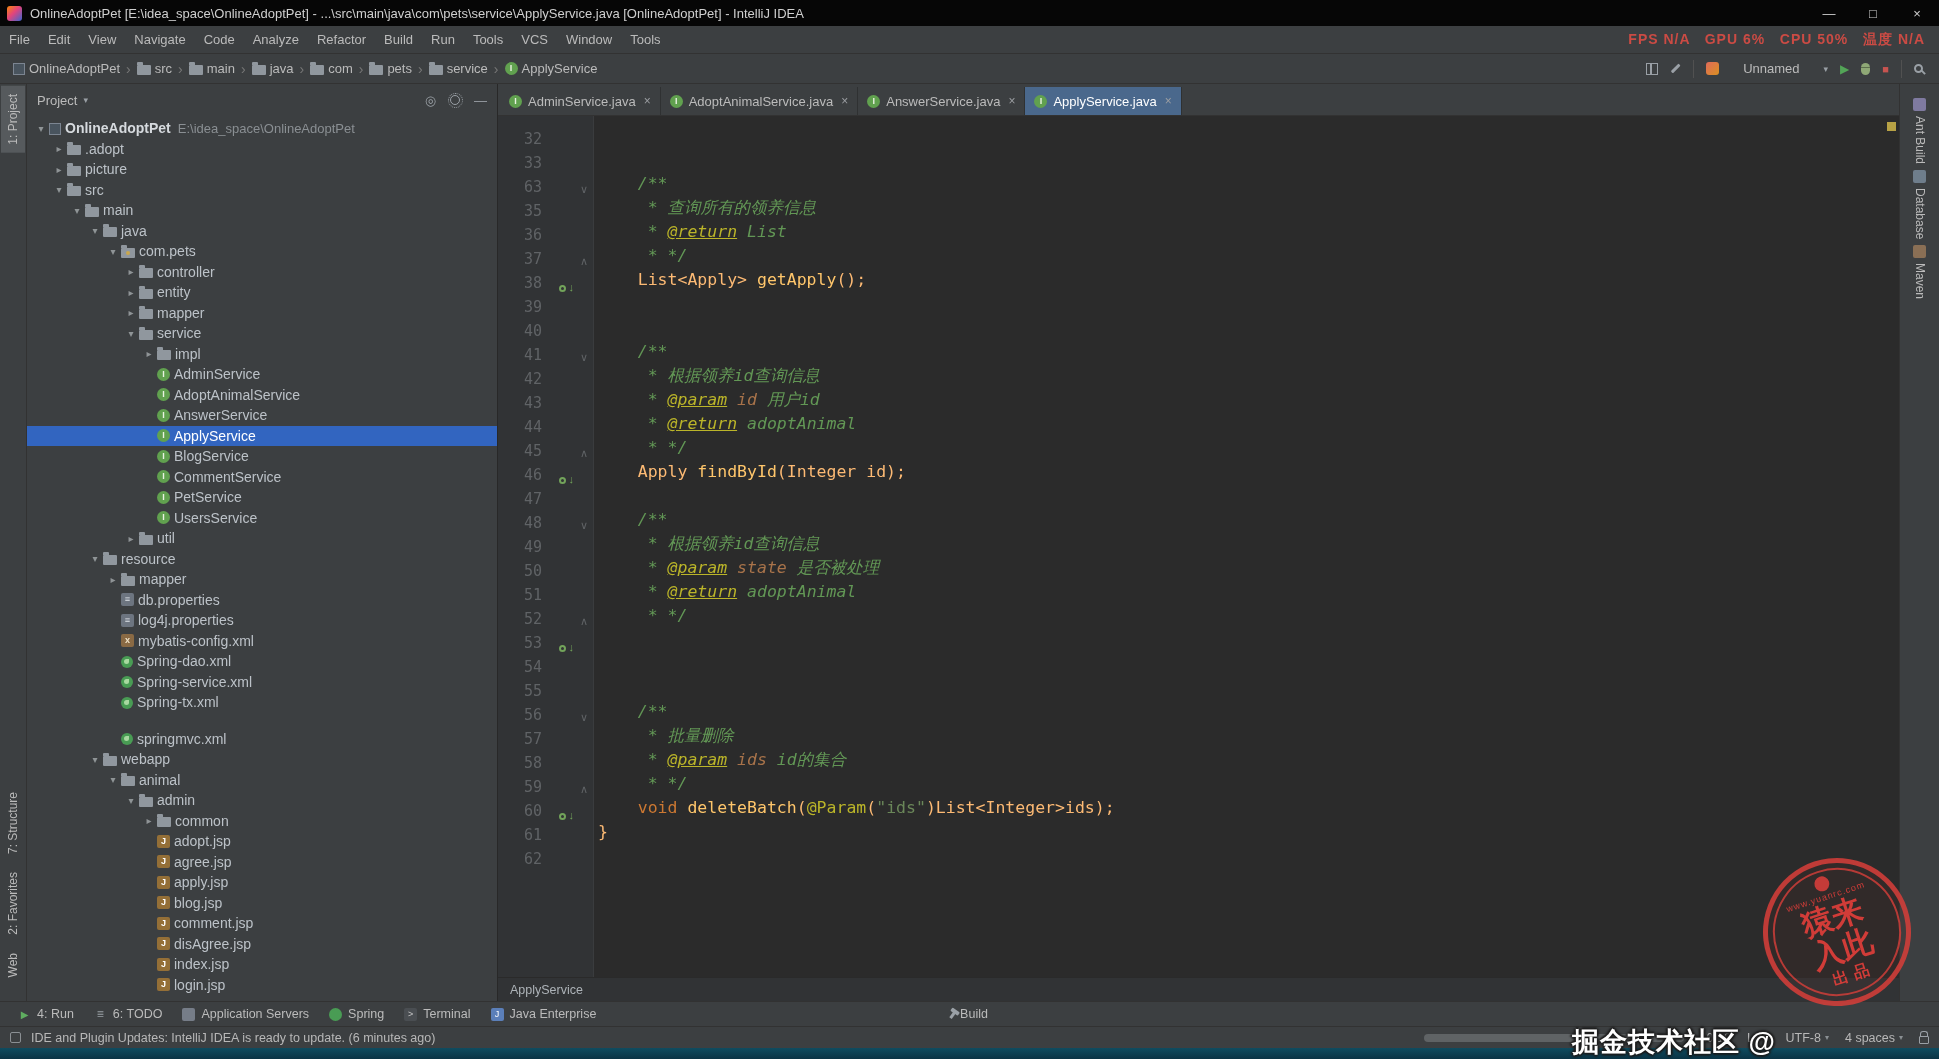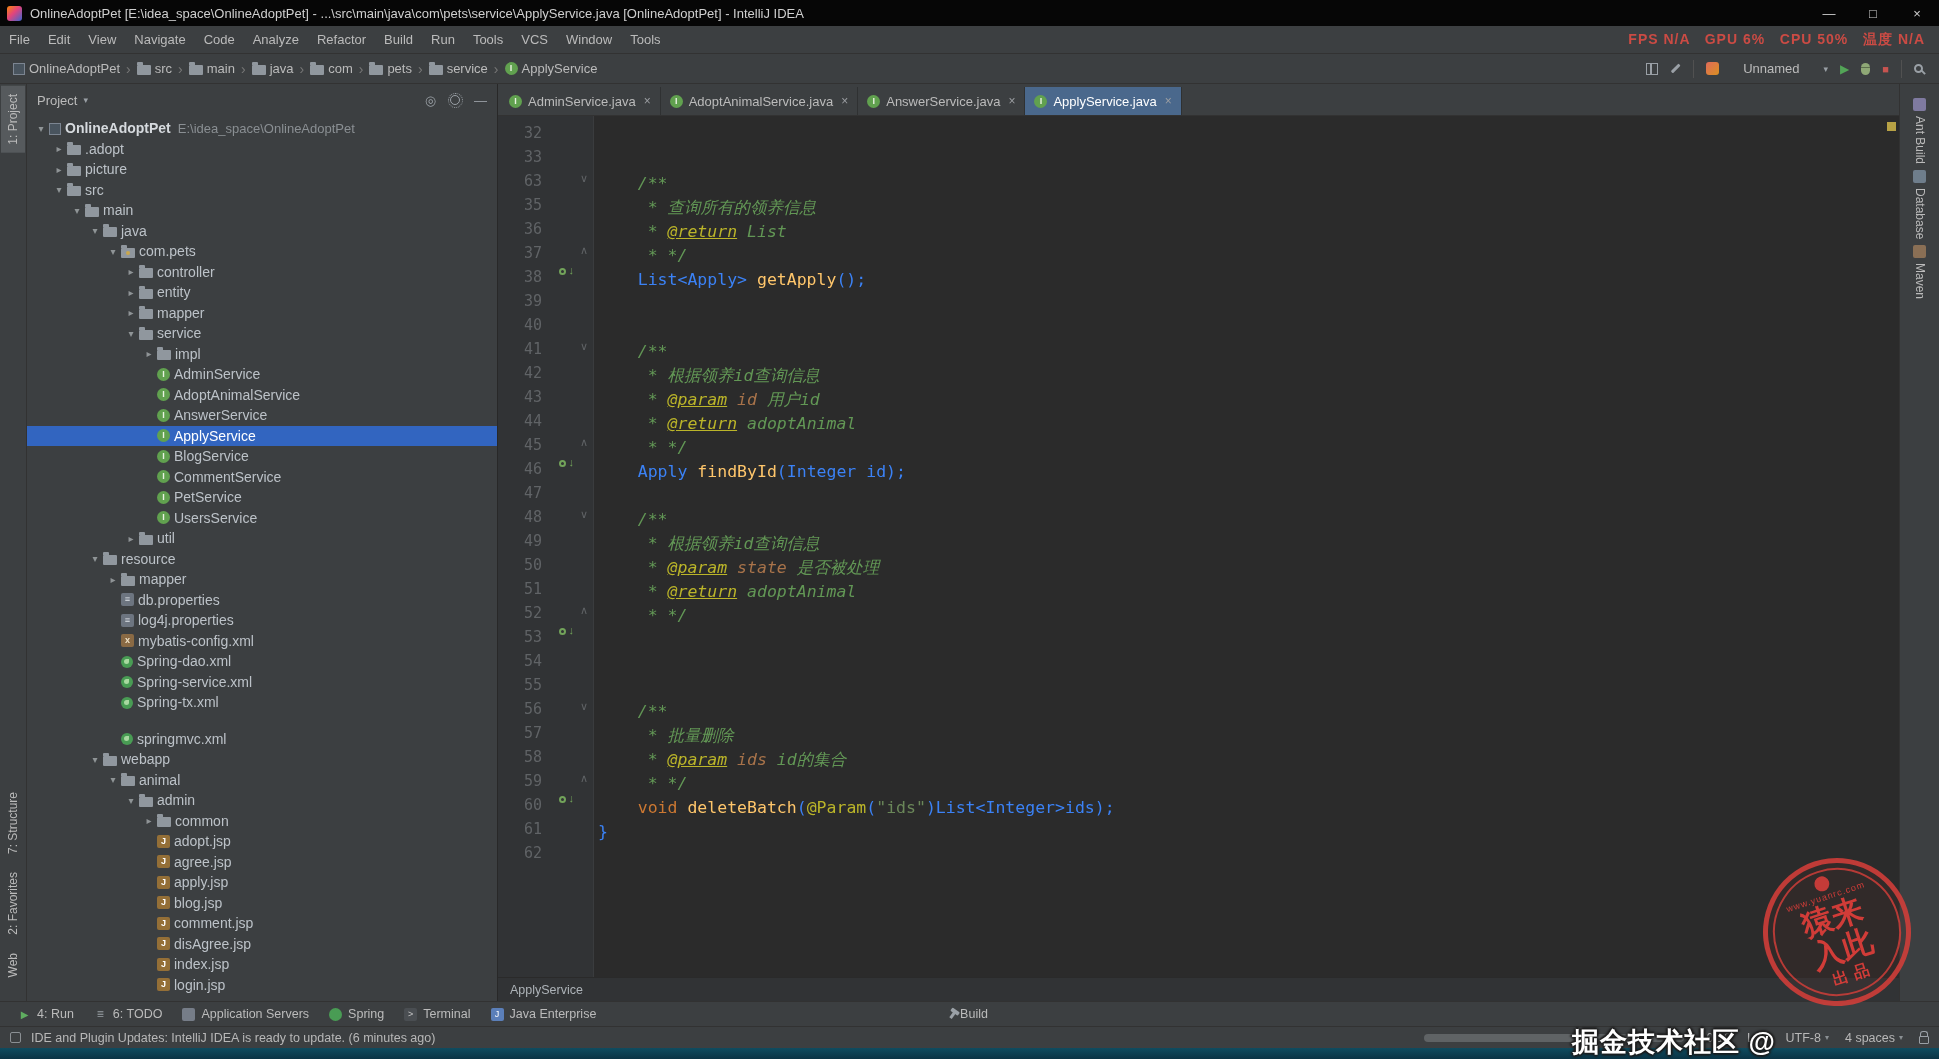--- a/index.html
+++ b/index.html
@@ -88,29 +88,29 @@
   
   .editor-col{flex:1;display:flex;flex-direction:column;min-width:0;background:#2b2b2b}
   .tabbar{height:32px;background:#3c3f41;display:flex;align-items:flex-end;border-bottom:1px solid #323232;padding-left:2px}
   .tab{height:28px;display:flex;align-items:center;gap:6px;padding:0 9px;font-size:13px;color:#bbb;
     background:#3c3f41;border-right:1px solid #2f3132}
   .tab.active{background:#4a688c;color:#fff}
   .tabic{flex:none}
   .tab-close{color:#9b9ea2;font-size:12px;margin-left:2px}
   .code-area{flex:1;position:relative;overflow:hidden;padding-top:8px}
   .gutter-bg{position:absolute;left:0;top:0;bottom:0;width:96px;background:#313335;border-right:1px solid #3a3c3e}
-  .code-line{display:flex;height:24px;align-items:flex-start;position:relative}
+  .code-line{display:flex;height:24px;align-items:flex-end;position:relative}
   .ln{width:52px;flex:none;text-align:right;padding-right:8px;color:#606366;
     font:15px "DejaVu Sans Mono","Liberation Mono",monospace}
   .mk{width:24px;flex:none;display:flex;justify-content:center;align-items:center}
   .fold{width:20px;flex:none;color:#606366;font-size:11px;text-align:center}
   .code-text{font:16.5px/24px "DejaVu Sans Mono","Liberation Mono",monospace;white-space:pre;margin-left:4px}
   .impl-mark{display:inline-block;width:7px;height:7px;border:2px solid #72a35a;border-radius:50%;position:relative}
   .impl-mark::after{content:"↓";position:absolute;left:8px;top:-6px;font-size:11px;color:#72a35a;font-weight:bold}
-  .tk-pl{color:#3b82f6}
+  .tk-pl{color:#fdba74}
   .tk-cm{color:#629755;font-style:italic}
   .tk-tag{color:#bbb529;font-style:italic;text-decoration:underline}
   .tk-tv{color:#a8734a;font-style:italic}
   .tk-kw{color:#cc7832}
   .tk-fn{color:#ffc66b}
   .tk-ann{color:#bbb529}
   .tk-str{color:#6a8759}
   .err-stripe{position:absolute;top:6px;right:3px;width:9px;height:9px;background:#b8a245}
   .vscroll{position:absolute;right:0;top:0;bottom:0;width:14px}
   .editor-breadcrumb{height:24px;background:#313335;border-top:1px solid #2a2a2a;display:flex;

